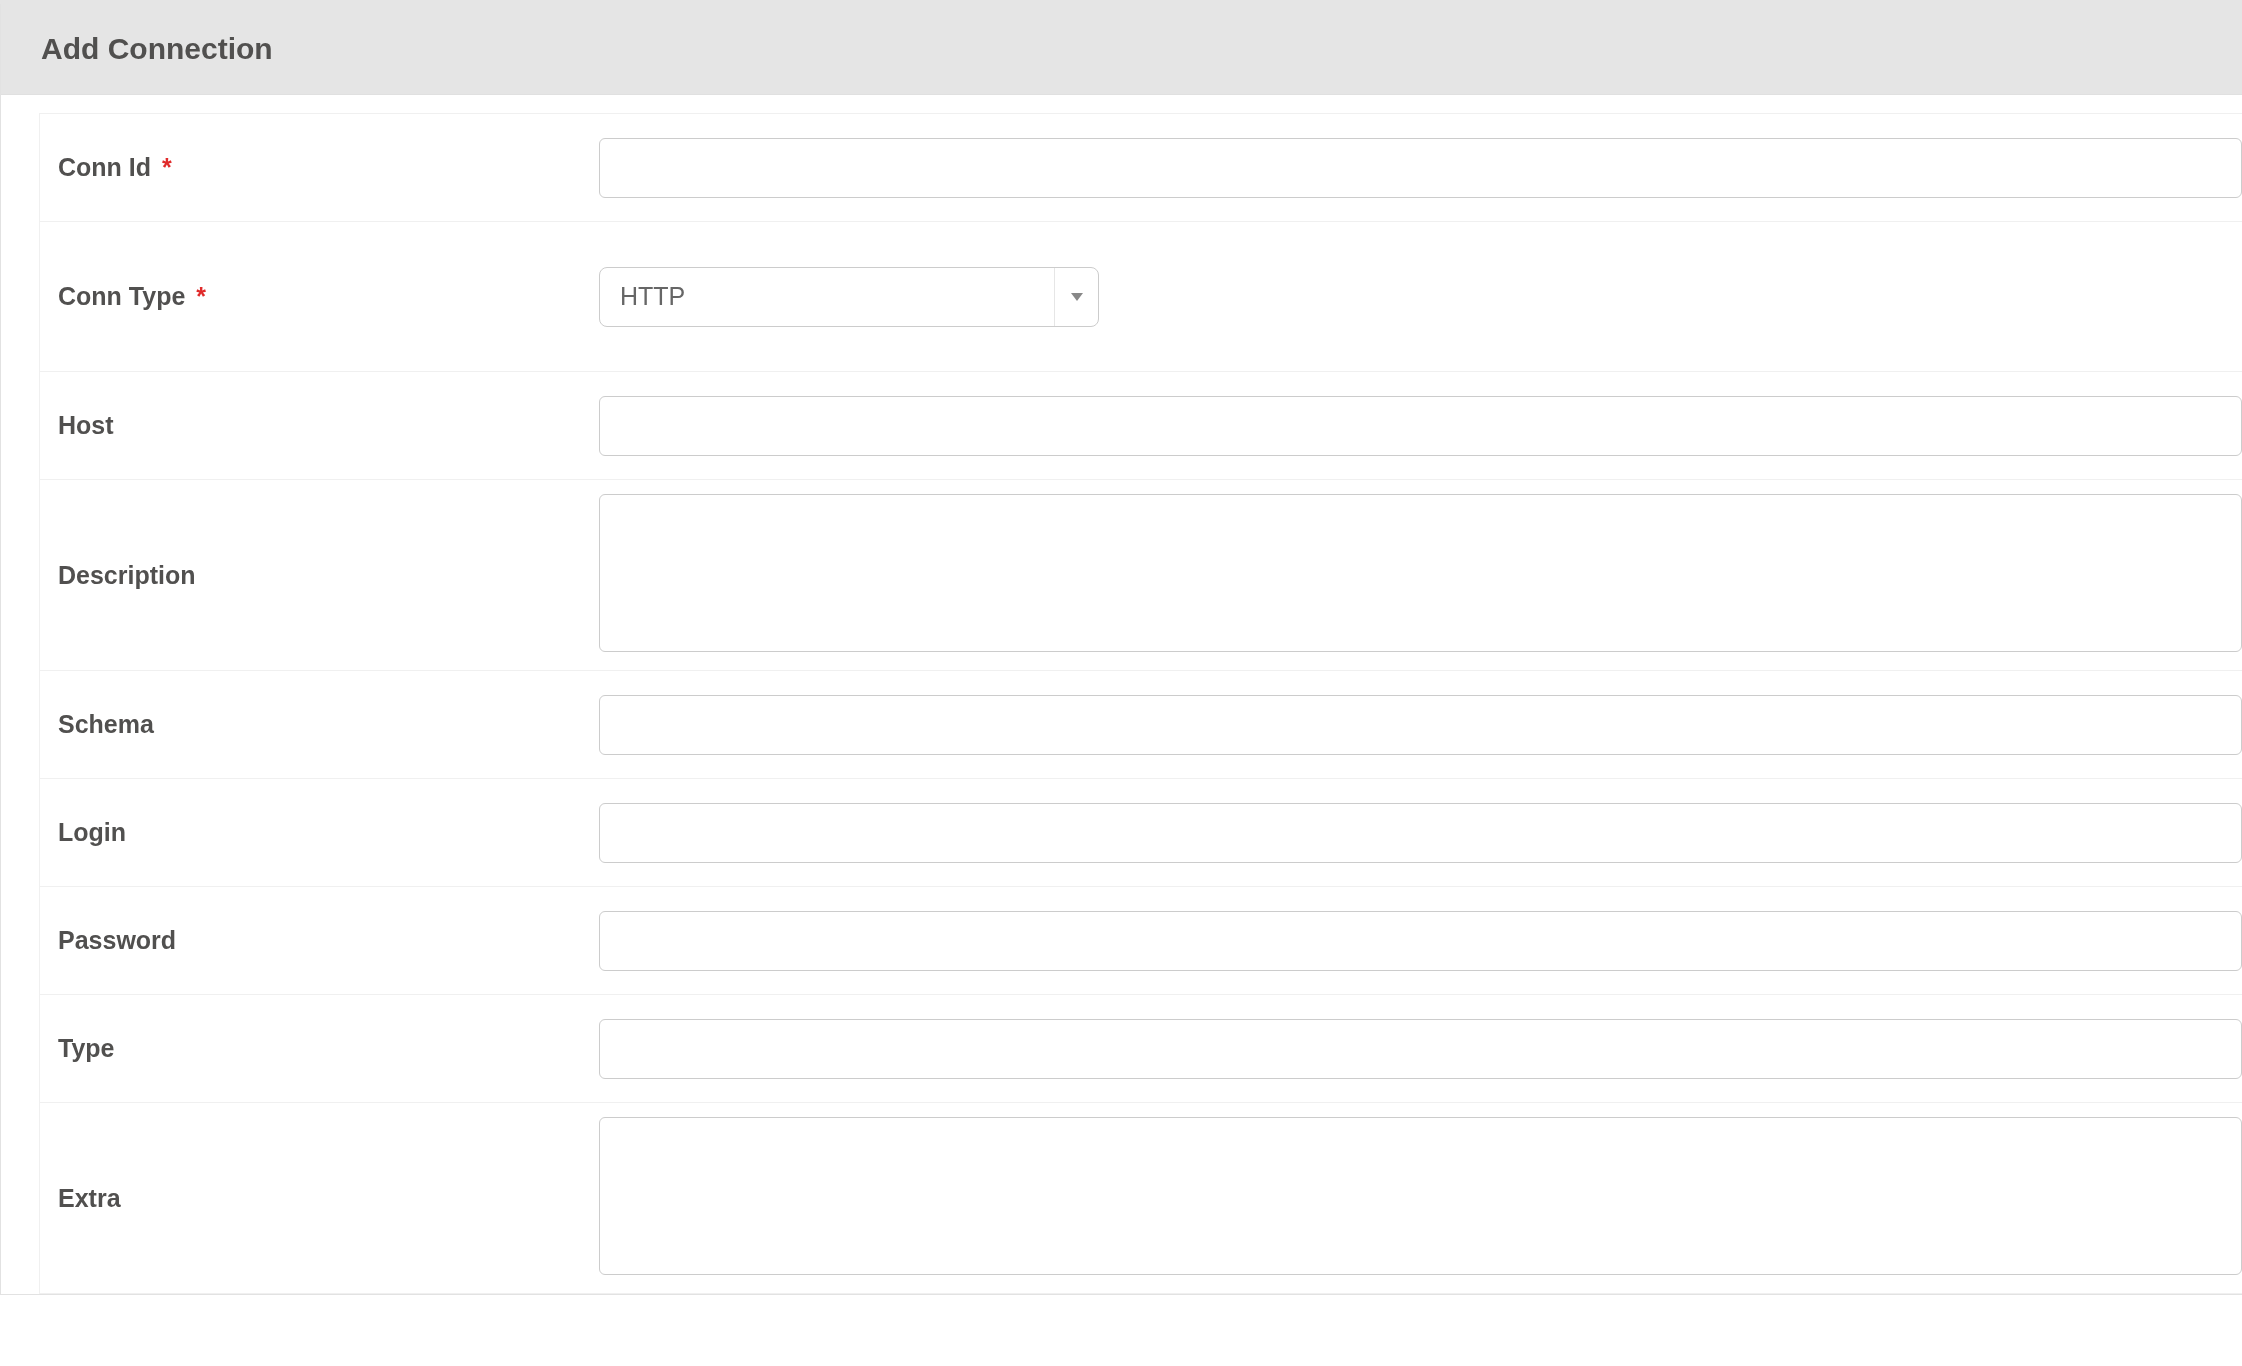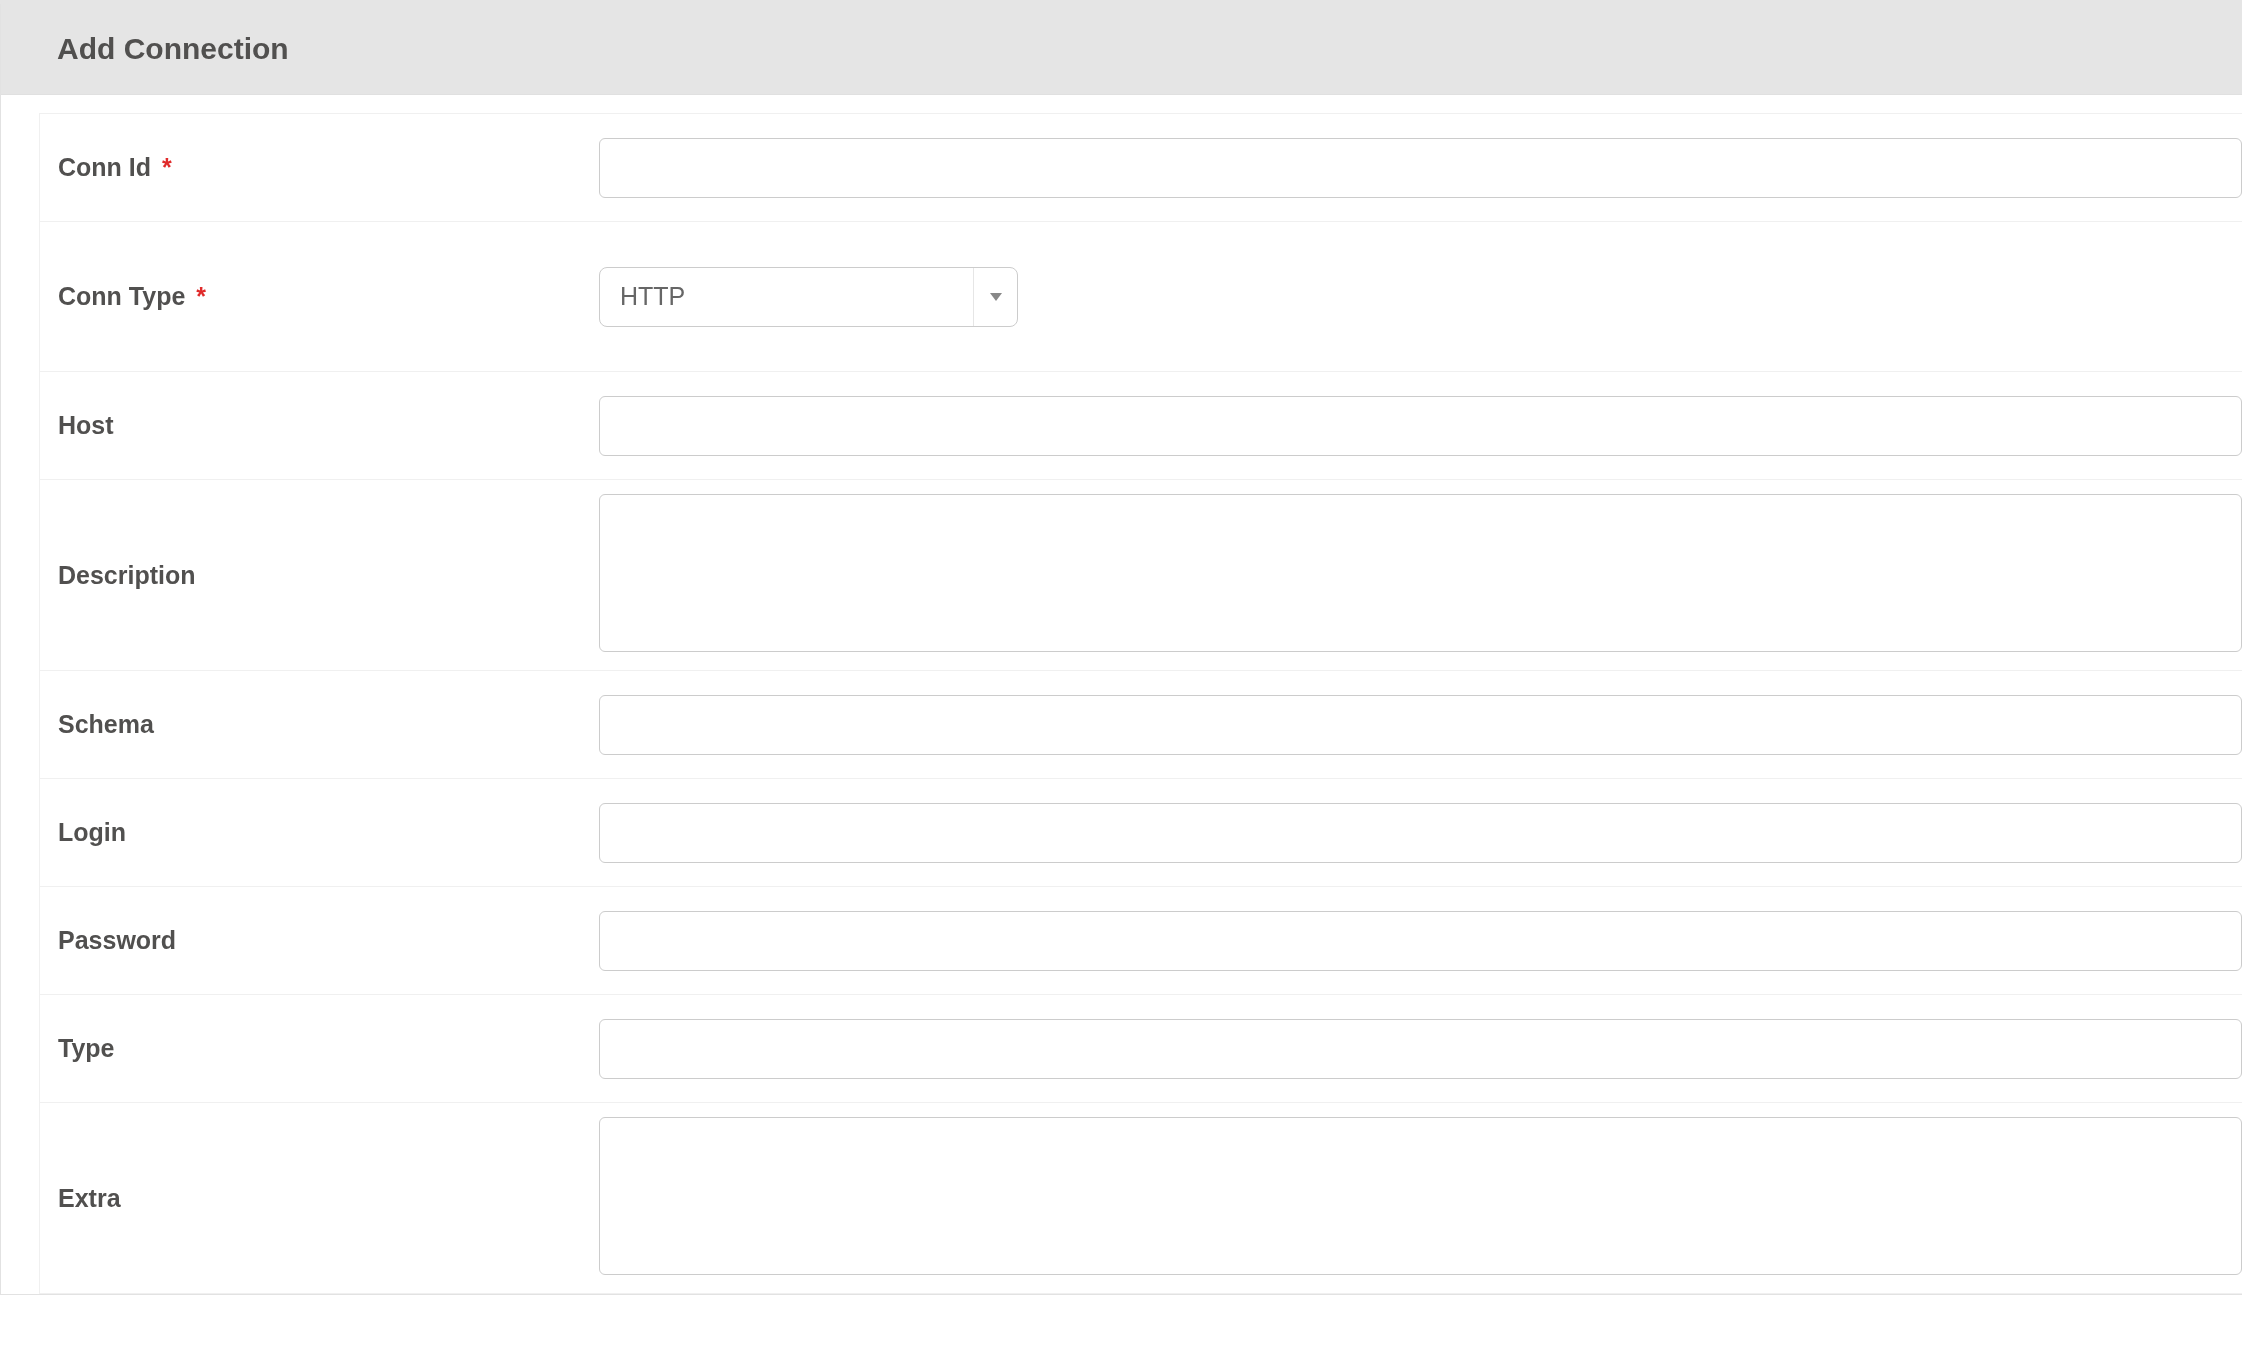--- a/index.html
+++ b/index.html
@@ -16,21 +16,21 @@
   }
   .panel {
     background: #ffffff;
     border: 1px solid #e2e2e2;
     border-top: none;
     border-right: none;
     margin: 0;
   }
   .panel-header {
     background: #e5e5e5;
-    padding: 28px 56px;
+    padding: 28px 40px;
     border-bottom: 1px solid #e0e0e0;
   }
   .panel-header h1 {
     font-size: 30px;
     font-weight: 600;
     color: #51504f;
   }
   .form {
     background: #ffffff;
     margin: 18px 0 0 38px;
@@ -82,21 +82,21 @@
     resize: none;
     font-family: inherit;
   }
   .select-wrap {
     display: flex;
     flex-direction: column;
     gap: 20px;
   }
   .select-box {
     position: relative;
-    width: 419px;
+    width: 500px;
     height: 60px;
     border: 1px solid #cccccc;
     border-radius: 8px;
     background: #fff;
     cursor: pointer;
     display: flex;
     align-items: center;
   }
   .select-value {
     flex: 1;

